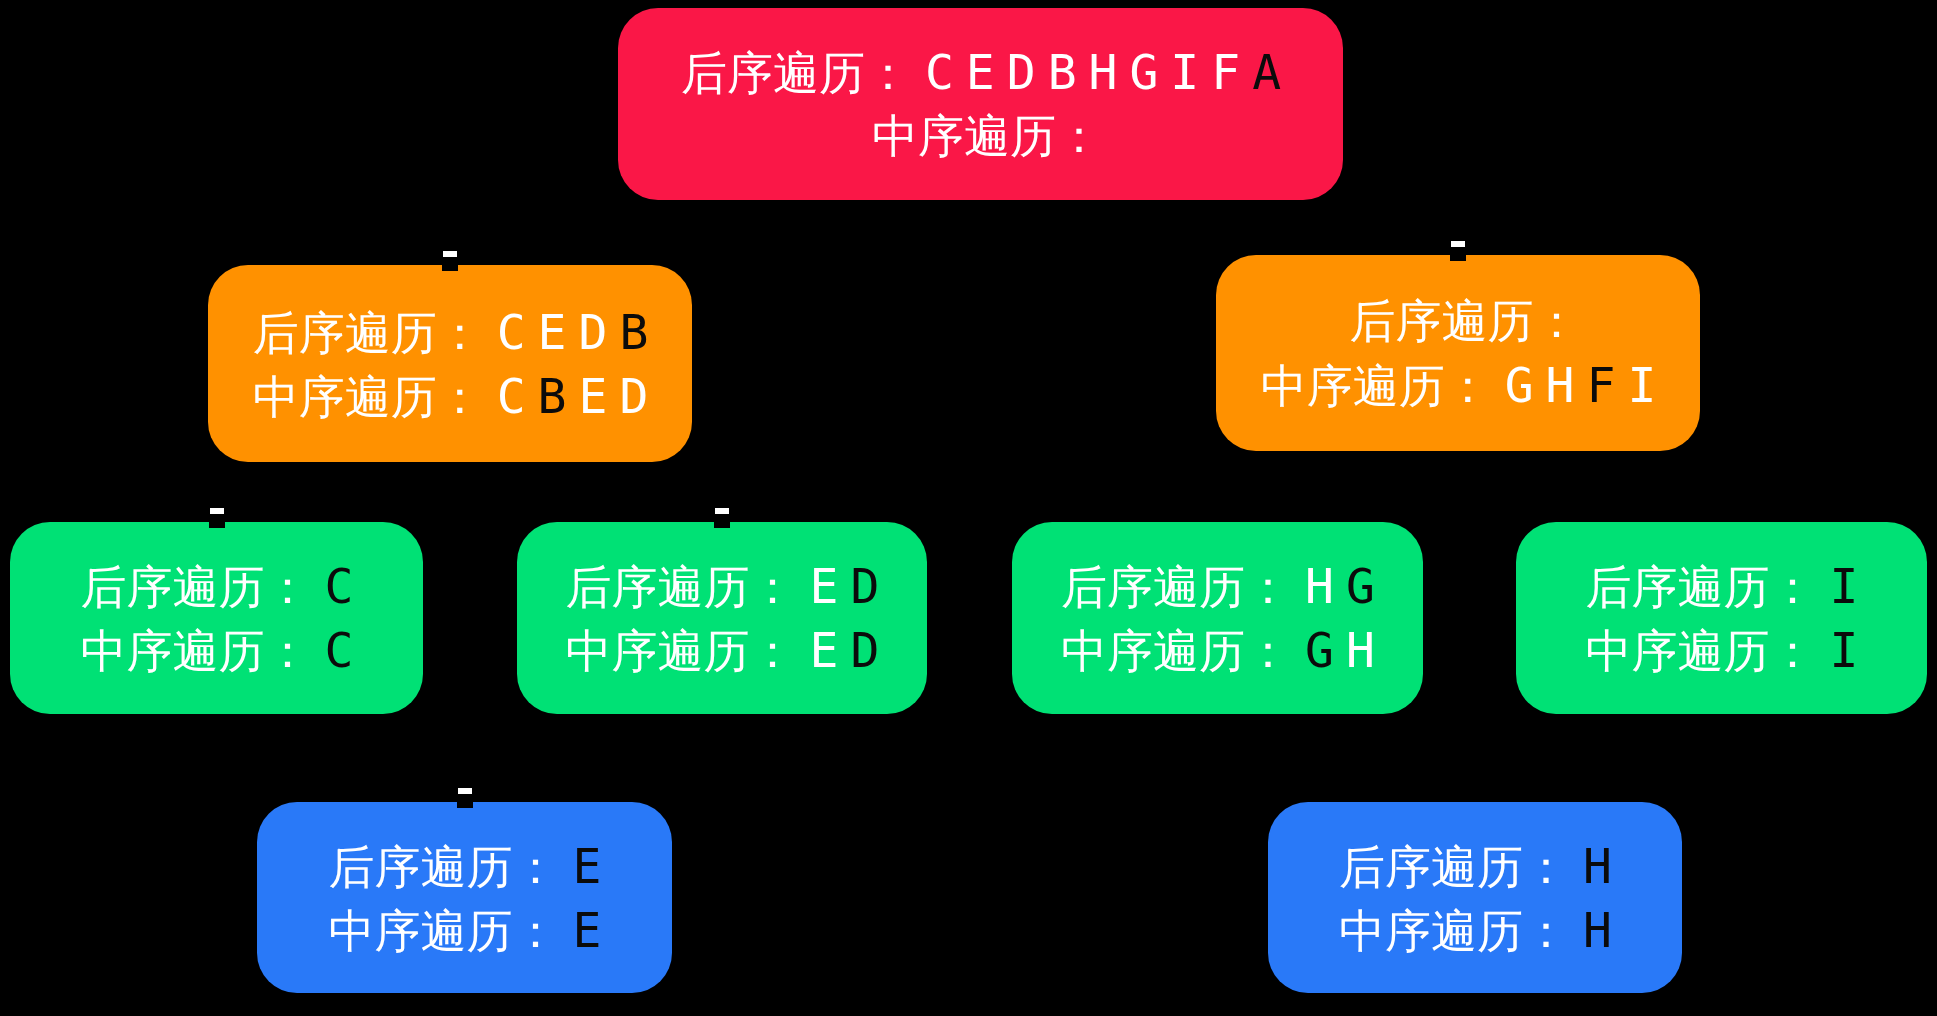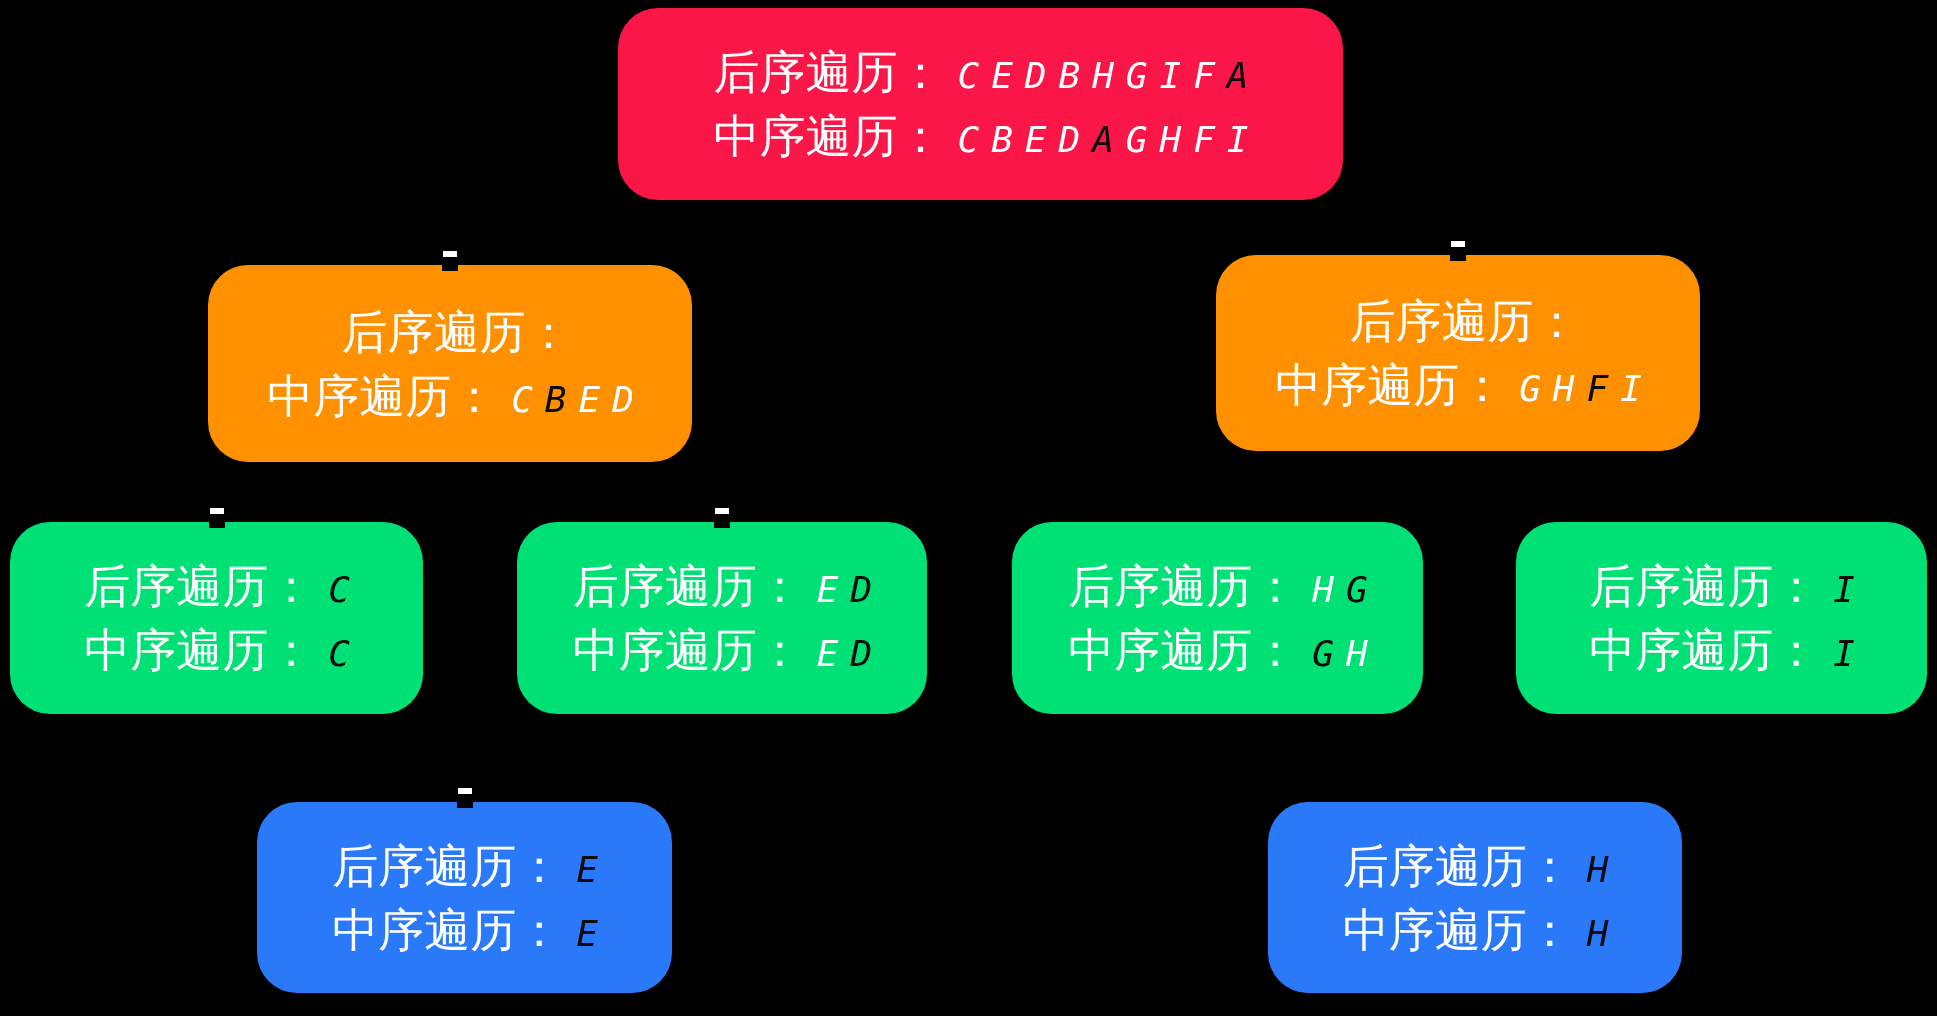--- a/index.html
+++ b/index.html
@@ -46,24 +46,23 @@
     color:#FFFFFF;
     font-size:46px;
     font-family:"DejaVu Sans","Liberation Sans",sans-serif;
   }
   .seq{
     margin-left:14px;
     display:inline-block;
   }
   .seg{
     color:#FFFFFF;
-    font-size:36px;
+    font-size:48px;
     letter-spacing:12px;
     font-family:"DejaVu Sans Mono","Liberation Mono",monospace;
-    font-style:italic;
   }
   .seg[data-ink="black"]{color:#0B0B0B;}
 
   
   .edge-artifact{position:absolute;left:50%;top:0;width:0;height:0;}
   .edge-artifact .tip{
     position:absolute;left:-7px;top:-14px;
     width:14px;height:6px;background:#FFFFFF;
   }
   .edge-artifact .notch{
@@ -76,31 +75,31 @@
 
 <div class="stage">
 
   <div class="node node-red n-root">
     <div class="node-line">
       <span class="cjk">后序遍历：</span>
       <span class="seq"><span class="seg" data-ink="white">CEDBHGIF</span><span class="seg" data-ink="black">A</span><span class="seg"></span></span>
     </div>
     <div class="node-line">
       <span class="cjk">中序遍历：</span>
-      <span class="seq"><span class="seg" data-ink="white">CBED</span><span class="seg" data-ink="black">A</span><span class="seg" data-ink="white">GHFI</span></span>
     </div>
   </div>
 
   <div class="node node-orange n-b">
     <span class="edge-artifact">
         <span class="tip"></span>
         <span class="notch"></span>
       </span>
     <div class="node-line">
       <span class="cjk">后序遍历：</span>
+      <span class="seq"><span class="seg" data-ink="white">CED</span><span class="seg" data-ink="black">B</span><span class="seg"></span></span>
     </div>
     <div class="node-line">
       <span class="cjk">中序遍历：</span>
       <span class="seq"><span class="seg" data-ink="white">C</span><span class="seg" data-ink="black">B</span><span class="seg" data-ink="white">ED</span></span>
     </div>
   </div>
 
   <div class="node node-orange n-f">
     <span class="edge-artifact">
         <span class="tip"></span>

